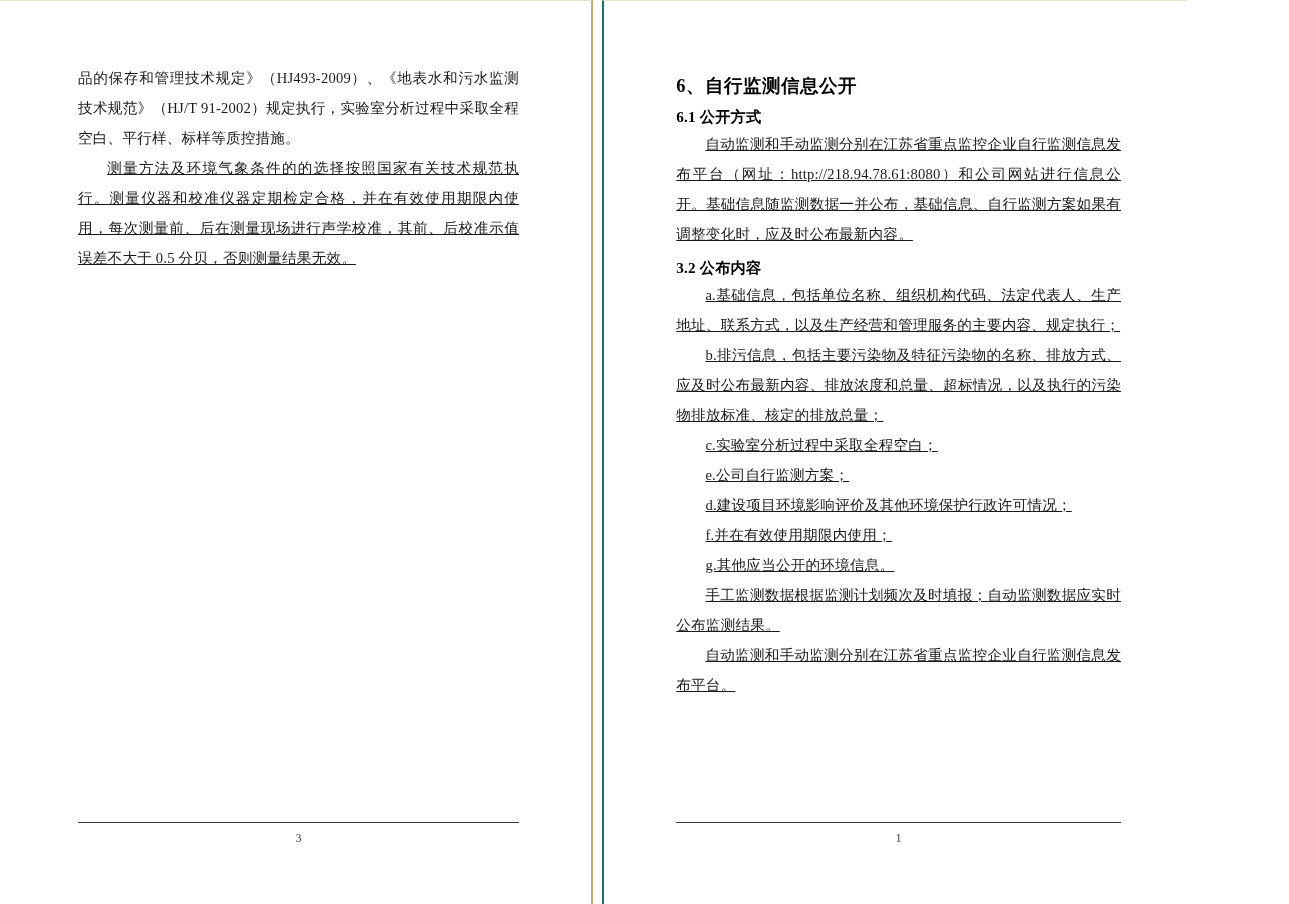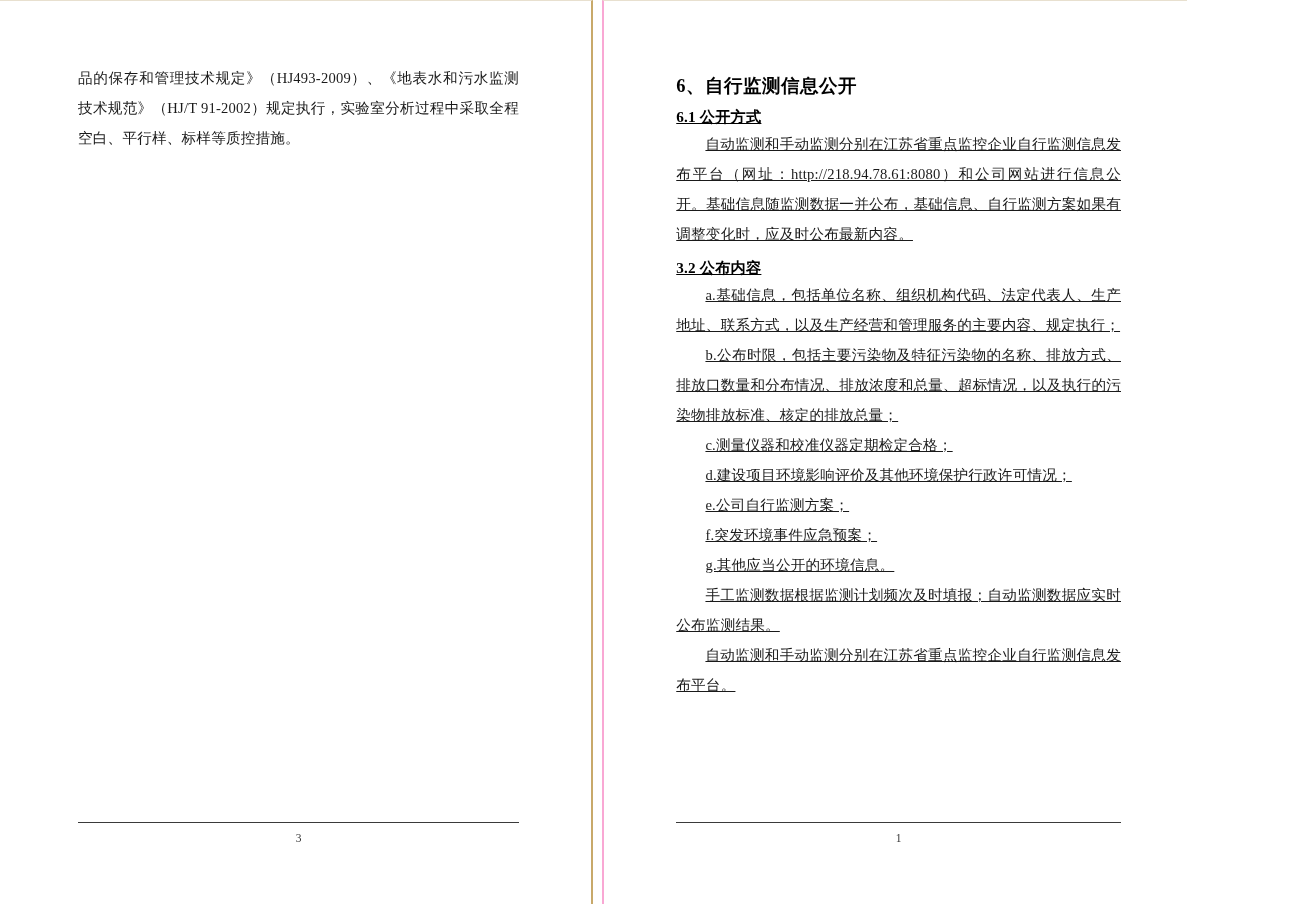--- a/index.html
+++ b/index.html
@@ -34,21 +34,21 @@
     border-top: 1px solid #e8e0cf;
   }
   .gutter {
     width: 10px;
     height: 904px;
     background: #ffffff;
   }
   .page-right {
     width: 635px;
     height: 904px;
-    border-left: 2px solid #f9a8d4;
+    border-left: 2px solid #0f766e;
     border-top: 1px solid #e8e0cf;
   }
   .content {
     position: absolute;
     left: 78px;
     right: 72px;
     top: 62px;
   }
   .page-right .content {
     left: 72px;
@@ -74,21 +74,20 @@
     font-weight: bold;
     color: #000000;
     letter-spacing: 0.5px;
   }
   h3.sub-title {
     margin: 9px 0 1px 0;
     font-size: 15.2px;
     font-weight: bold;
     color: #000000;
     letter-spacing: 0.2px;
-    text-decoration: underline;
   }
   .footer {
     position: absolute;
     left: 78px;
     right: 72px;
     bottom: 58px;
     border-top: 1px solid #3a3a3a;
     padding-top: 5px;
     text-align: center;
   }
@@ -103,42 +102,43 @@
   }
 </style>
 </head>
 <body>
 
 <div class="spread">
 
   <div class="page page-left">
     <div class="content">
       <p class="body-text">品的保存和管理技术规定》（HJ493-2009）、《地表水和污水监测技术规范》（HJ/T 91-2002）规定执行，实验室分析过程中采取全程空白、平行样、标样等质控措施。</p>
+      <p class="body-text indent2">测量方法及环境气象条件的的选择按照国家有关技术规范执行。测量仪器和校准仪器定期检定合格，并在有效使用期限内使用，每次测量前、后在测量现场进行声学校准，其前、后校准示值误差不大于 0.5 分贝，否则测量结果无效。</p>
     </div>
     <div class="footer">
       <span class="page-num">3</span>
     </div>
   </div>
 
   <div class="gutter"></div>
 
   <div class="page page-right">
     <div class="content">
       <h2 class="section-title">6、自行监测信息公开</h2>
 
       <h3 class="sub-title">6.1 公开方式</h3>
       <p class="body-text indent2">自动监测和手动监测分别在江苏省重点监控企业自行监测信息发布平台（网址：http://218.94.78.61:8080）和公司网站进行信息公开。基础信息随监测数据一并公布，基础信息、自行监测方案如果有调整变化时，应及时公布最新内容。</p>
 
       <h3 class="sub-title">3.2 公布内容</h3>
       <p class="body-text indent2">a.基础信息，包括单位名称、组织机构代码、法定代表人、生产地址、联系方式，以及生产经营和管理服务的主要内容、规定执行；</p>
-      <p class="body-text indent2">b.公布时限，包括主要污染物及特征污染物的名称、排放方式、排放口数量和分布情况、排放浓度和总量、超标情况，以及执行的污染物排放标准、核定的排放总量；</p>
-      <p class="body-text indent2">c.测量仪器和校准仪器定期检定合格；</p>
+      <p class="body-text indent2">b.排污信息，包括主要污染物及特征污染物的名称、排放方式、应及时公布最新内容、排放浓度和总量、超标情况，以及执行的污染物排放标准、核定的排放总量；</p>
+      <p class="body-text indent2">c.实验室分析过程中采取全程空白；</p>
+      <p class="body-text indent2">e.公司自行监测方案；</p>
       <p class="body-text indent2">d.建设项目环境影响评价及其他环境保护行政许可情况；</p>
-      <p class="body-text indent2">e.公司自行监测方案；</p>
-      <p class="body-text indent2">f.突发环境事件应急预案；</p>
+      <p class="body-text indent2">f.并在有效使用期限内使用；</p>
       <p class="body-text indent2">g.其他应当公开的环境信息。</p>
 
       <p class="body-text indent2">手工监测数据根据监测计划频次及时填报；自动监测数据应实时公布监测结果。</p>
       <p class="body-text indent2">自动监测和手动监测分别在江苏省重点监控企业自行监测信息发布平台。</p>
     </div>
     <div class="footer">
       <span class="page-num">1</span>
     </div>
   </div>
 

